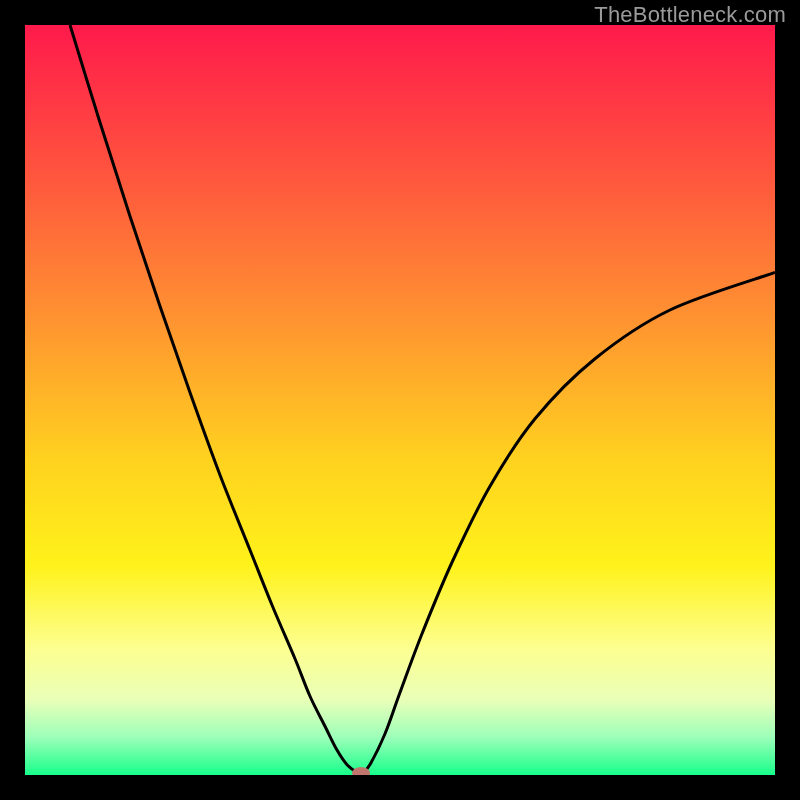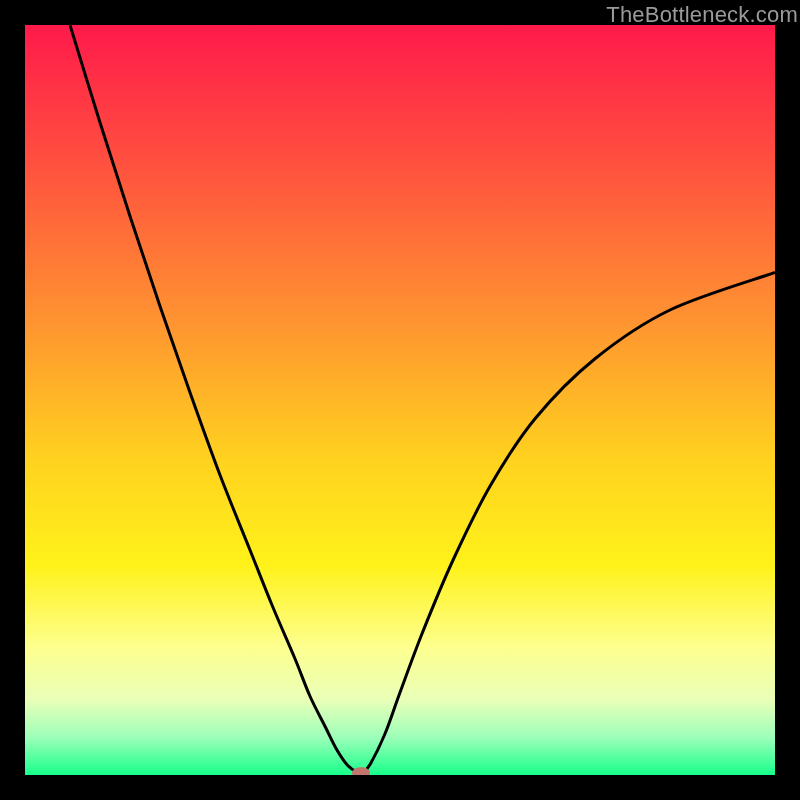--- a/index.html
+++ b/index.html
@@ -46,21 +46,21 @@
     position: absolute;
     width: 18px;
     height: 12px;
     background: #c1766d;
     border-radius: 50% / 50%;
     transform: translate(-50%, -50%);
   }
   .watermark {
     position: absolute;
     top: 2px;
-    right: 2px;
+    right: 14px;
     color: #9a9a9a;
     font-size: 22px;
     font-weight: 400;
     letter-spacing: 0.2px;
   }
 </style>
 </head>
 <body>
 
 <div class="frame">

